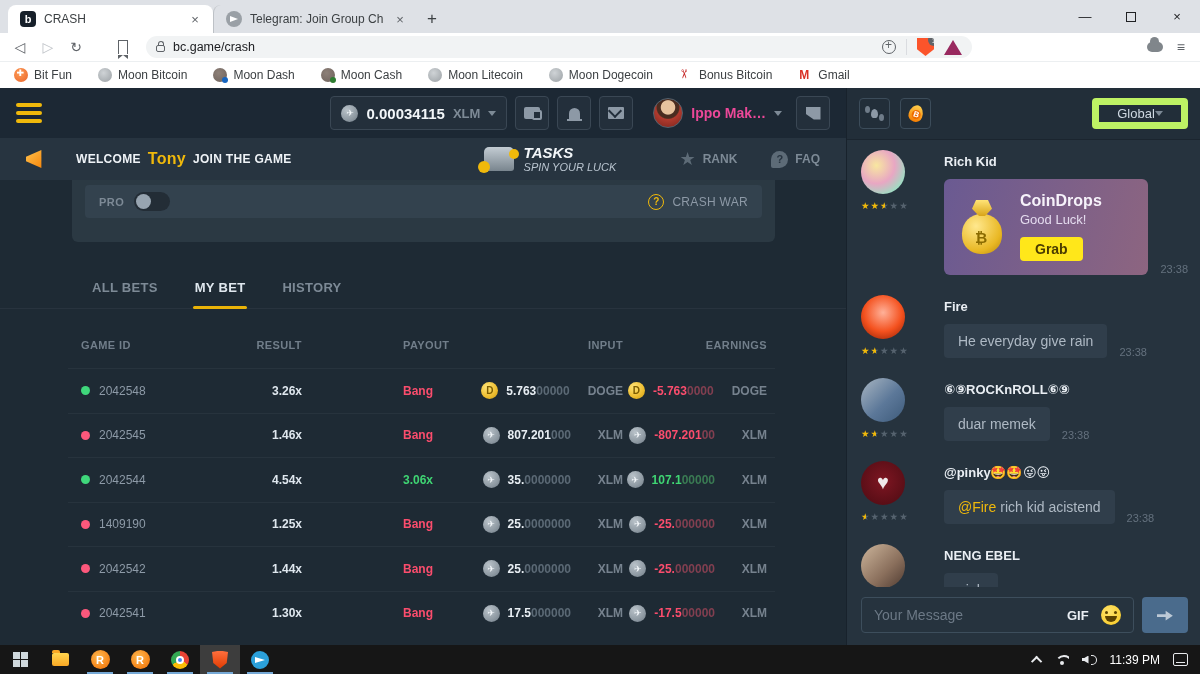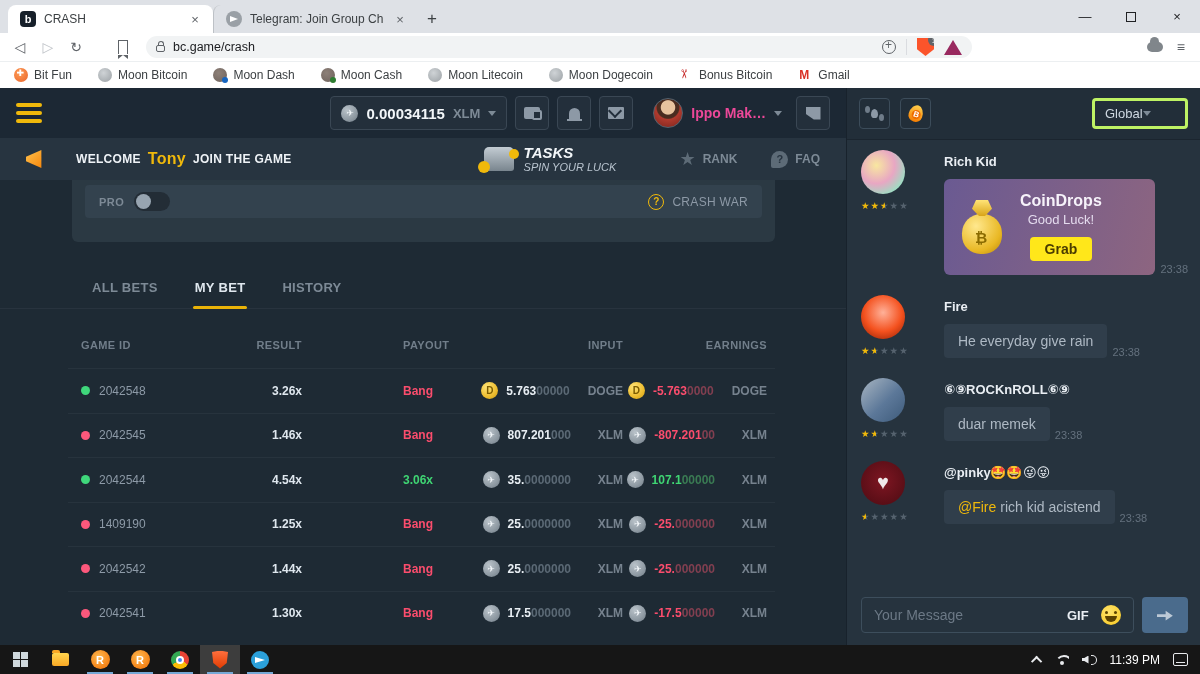--- a/index.html
+++ b/index.html
@@ -169,42 +169,42 @@
   .chat-top { height:52px; background:#222e39; border-bottom:1px solid #1b252f; display:flex; align-items:center; padding:0 12px; }
   .chip { width:31px; height:31px; border:1px solid #3c4c5a; border-radius:4px; display:flex; align-items:center;
     justify-content:center; margin-right:10px; position:relative; }
   .ic-rain { width:7px; height:9px; background:#8d99a6; border-radius:50% 50% 50% 50%/60% 60% 40% 40%; position:relative; }
   .ic-rain::before { content:""; position:absolute; left:-6px; top:-3px; width:5px; height:7px; background:#6f7c89; border-radius:50%; }
   .ic-rain::after { content:""; position:absolute; right:-6px; bottom:-3px; width:5px; height:7px; background:#6f7c89; border-radius:50%; }
   .ic-fire { width:14px; height:17px; background:linear-gradient(#ffcf4d,#f57c00); border-radius:50% 50% 50% 50%/62% 62% 38% 38%;
     transform:rotate(18deg); position:relative; }
   .ic-fire::after { content:"B"; position:absolute; left:3px; top:5px; font-size:8px; font-weight:bold; color:#fff;
     background:#ef6c00; border-radius:50%; width:9px; height:9px; line-height:9px; text-align:center; }
-  .global-dd { margin-left:auto; width:96px; height:31px; border:3px solid #bef264; border-radius:4px;
-    display:flex; align-items:center; justify-content:flex-start; padding:0 10px; }
+  .global-dd { margin-left:auto; width:96px; height:31px; border:7px solid #bef264; border-radius:4px;
+    display:flex; align-items:center; justify-content:center; padding:0 10px; }
   .global-label { font-size:13px; color:#cfd9e2; }
 
   .chat-msgs { flex:1; overflow:hidden; padding:10px 12px 0 14px; }
   .msg { display:flex; gap:14px; margin-bottom:20px; }
   .avcol { width:46px; flex:none; }
   .avatar { width:44px; height:44px; border-radius:50%; display:flex; align-items:center; justify-content:center; }
   .avatar.unicorn { background:radial-gradient(circle at 35% 35%,#f8e7a0,#e8a7c3 45%,#9adfc3 78%,#f3f0d8); }
   .avatar.fire { background:radial-gradient(circle at 50% 40%,#ffb199,#f4511e 55%,#8a1c02); }
   .avatar.selfie { background:linear-gradient(135deg,#a9b6c2,#5c7899 55%,#3d5a7a); }
   .avatar.heart { background:radial-gradient(circle at 50% 45%,#7e1622,#4c0b12); color:#efe9ea; font-size:20px; }
   .avatar.heart::after { content:"♥"; }
   .avatar.portrait { background:linear-gradient(135deg,#cdb69c,#8a6f5c 60%,#4e3b31); }
   .stars { margin-top:6px; font-size:9.5px; letter-spacing:1px; white-space:nowrap; }
   .star { color:#55626e; }
   .star.full { color:#f0b90b; }
   .star.half { background:linear-gradient(90deg,#f0b90b 55%,#55626e 55%);
     -webkit-background-clip:text; background-clip:text; color:transparent; }
   .mbody { flex:1; min-width:0;padding-left:23px; }
   .muser { font-size:13px; font-weight:bold; color:#e9eef3; margin:4px 0 10px; }
-  .mline { display:flex; align-items:flex-end; gap:5px;text-align:center; }
+  .mline { display:flex; align-items:flex-end; gap:12px; }
   .bubble { background:#303e4b; border-radius:4px; padding:9px 14px; font-size:14px; color:#aeb9c4; }
   .mention { color:#f0b90b; }
   .mtime { font-size:11px; color:#64717e; flex:none; }
   .cd-card { width:222px; border-radius:6px; background:linear-gradient(105deg,#6a5a92,#8d6580);
     padding:12px 12px 14px; display:flex; align-items:center; gap:12px; }
   .moneybag { width:52px; height:56px; position:relative; flex:none; }
   .moneybag::before { content:""; position:absolute; left:6px; bottom:0; width:40px; height:40px;
     background:radial-gradient(circle at 35% 30%,#ffe88e,#e9b824 65%,#b8860b); border-radius:48% 48% 46% 46%; }
   .moneybag::after { content:"₿"; position:absolute; left:19px; bottom:8px; color:#8a6a00; font-weight:bold; font-size:15px; }
   .bagtie { position:absolute; left:16px; top:2px; width:20px; height:16px;
@@ -625,20 +625,32 @@
     </div>
     <div class="mbody">
       <div class="muser">@pinky🤩🤩😜😜</div>
       <div class="mline">
                 <div class="bubble"><span class="mention">@Fire</span> rich kid acistend</div>
                 <span class="mtime">23:38</span>
               </div>
     </div>
   </div>
 
+  <div class="msg">
+    <div class="avcol">
+      <div class="avatar portrait"></div>
+
+    </div>
+    <div class="mbody">
+      <div class="muser">NENG EBEL</div>
+      <div class="mline">
+                <div class="bubble">pink</div>
+              </div>
+    </div>
+  </div>
 </div>
       <div class="chat-input-row">
         <div class="msg-input">
           <input placeholder="Your Message" style="">
           <span class="gif-label">GIF</span>
           <span class="smiley"></span>
         </div>
         <div class="send-btn">
             <span class="send-arrow"></span>
           </div>

